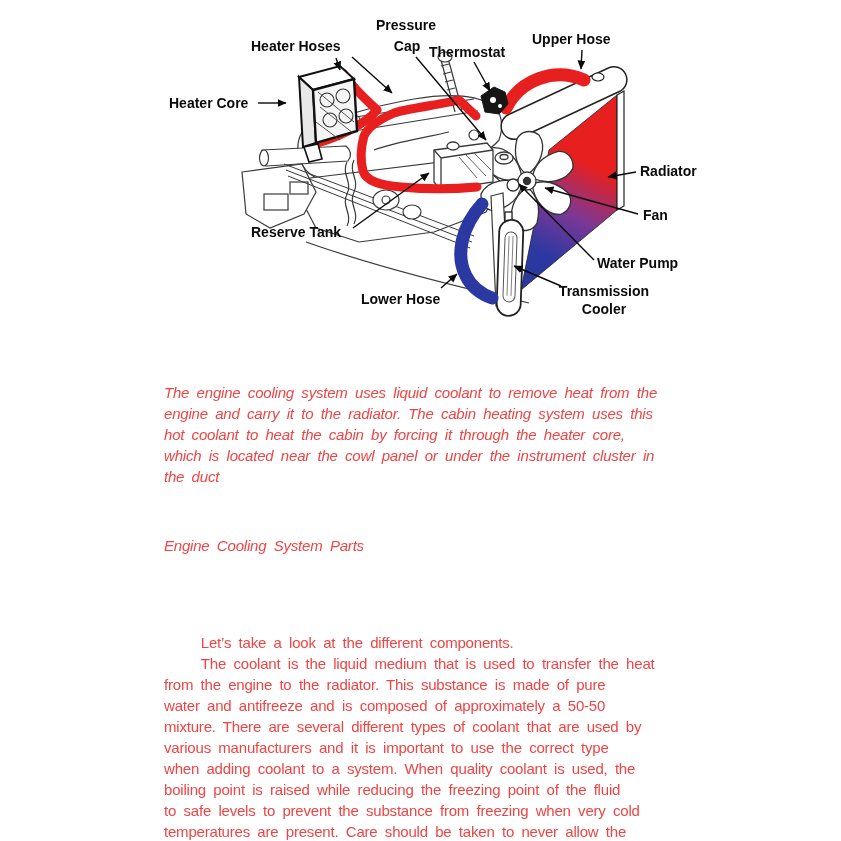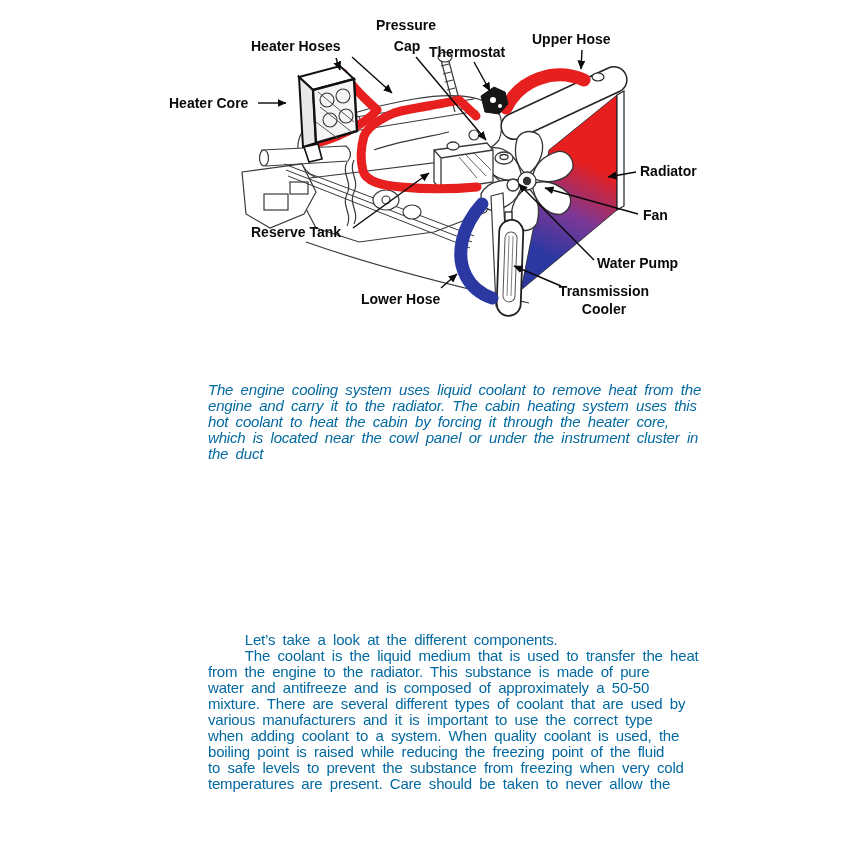--- a/index.html
+++ b/index.html
@@ -17,25 +17,24 @@
     font-weight:bold;
     font-size:14px;
     fill:#0a0a0a;
   }
   .textblock{
     position:absolute;
     left:164px;
     width:620px;
     white-space:pre-line;
     font-size:15px;
-    line-height:16px;
+    line-height:21px;
     letter-spacing:-0.2px;
     word-spacing:3.4px;
-    color:#0369a1;
-    margin-left:44px;
+    color:#ef4444;
   }
   #intro-paragraph{top:382px;font-style:italic;}
   #section-heading{top:535px;font-style:italic;}
   #body-paragraph{top:632px;}
 </style>
 </head>
 <body>
 
 <div id="page">
 
@@ -178,20 +177,21 @@
       </g>
     </svg>
   </div>
 
   <div id="intro-paragraph" class="textblock">The engine cooling system uses liquid coolant to remove heat from the
 engine and carry it to the radiator. The cabin heating system uses this
 hot coolant to heat the cabin by forcing it through the heater core,
 which is located near the cowl panel or under the instrument cluster in
 the duct</div>
 
+  <div id="section-heading" class="textblock">Engine Cooling System Parts</div>
 
   <div id="body-paragraph" class="textblock">&nbsp;&nbsp;&nbsp;&nbsp;&nbsp;Let’s take a look at the different components.
 &nbsp;&nbsp;&nbsp;&nbsp;&nbsp;The coolant is the liquid medium that is used to transfer the heat
 from the engine to the radiator. This substance is made of pure
 water and antifreeze and is composed of approximately a 50-50
 mixture. There are several different types of coolant that are used by
 various manufacturers and it is important to use the correct type
 when adding coolant to a system. When quality coolant is used, the
 boiling point is raised while reducing the freezing point of the fluid
 to safe levels to prevent the substance from freezing when very cold

